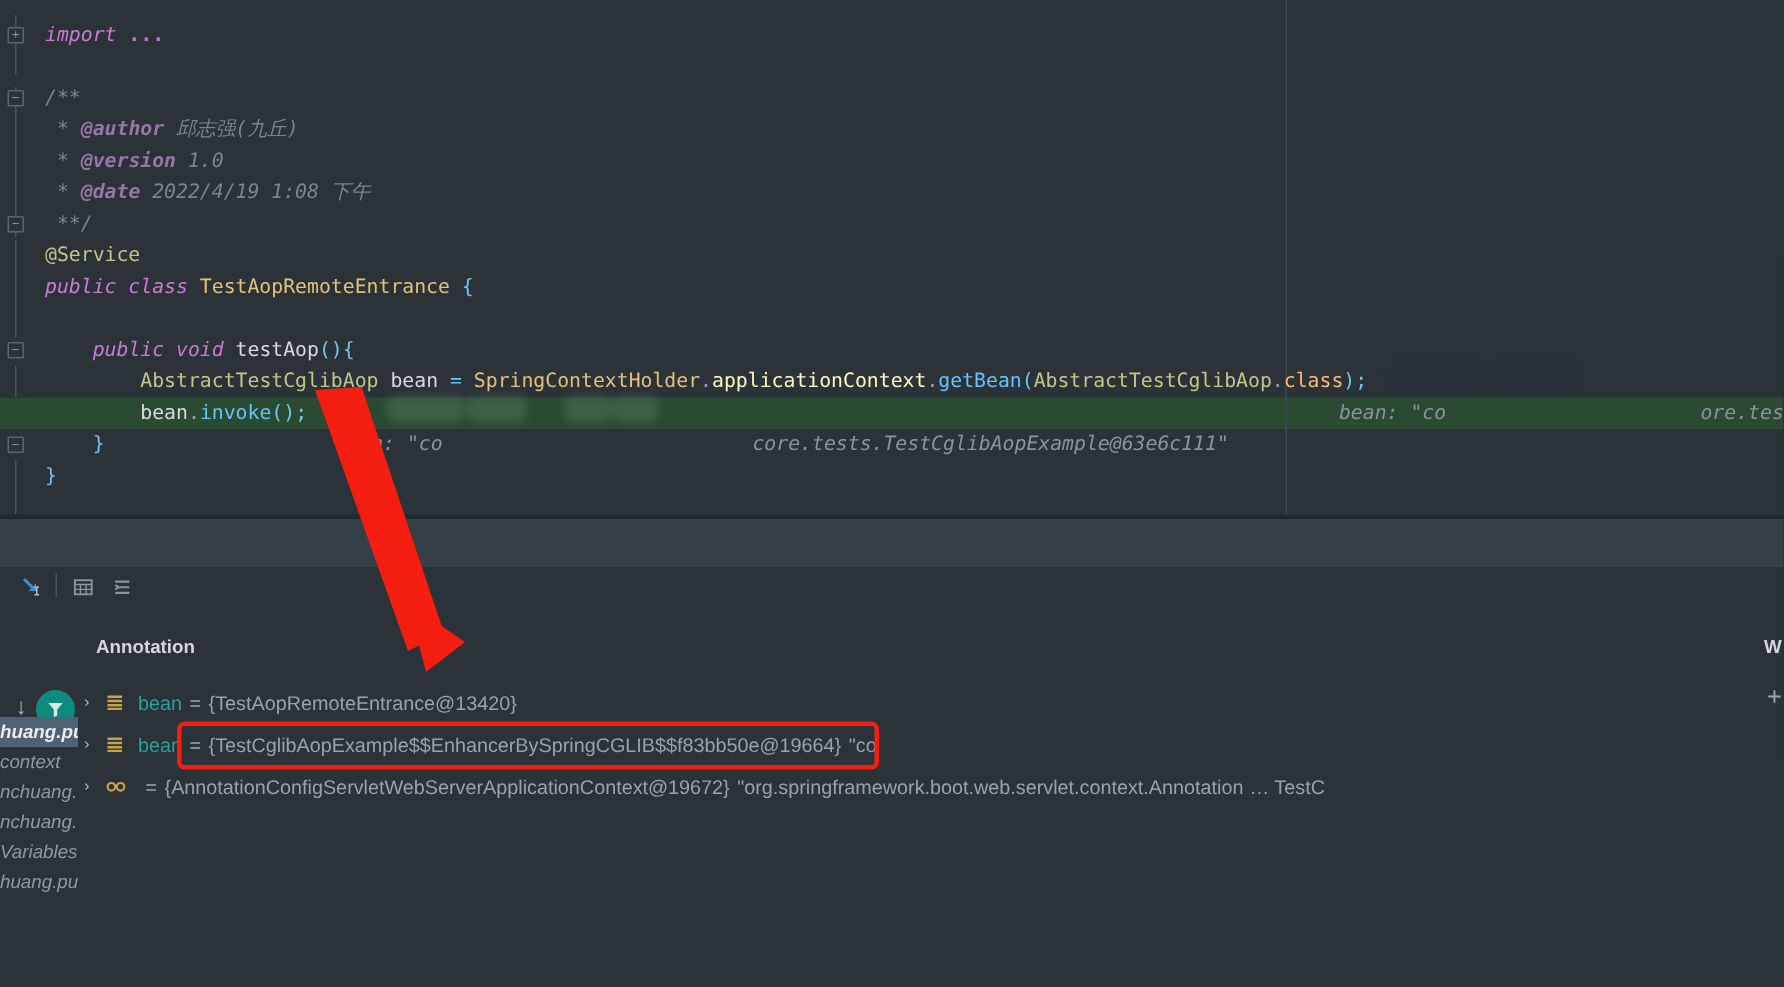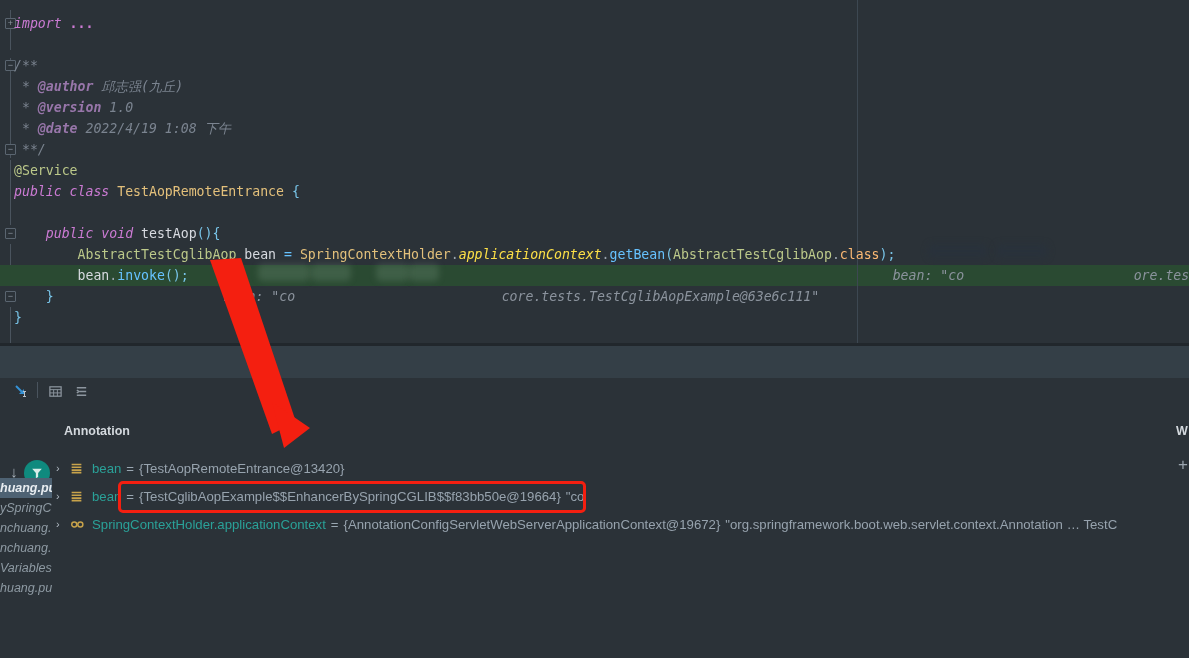--- a/index.html
+++ b/index.html
@@ -35,27 +35,27 @@
     position: absolute; left: 857px; top: 0; width: 1px; height: 343px;
     background: #3d4852;
   }
   #code {
     position: absolute; left: 14px; top: 0; width: 1180px; height: 343px;
     font-family: "DejaVu Sans Mono", monospace;
     font-size: 13.2px;
     line-height: 21px;
     white-space: pre;
   }
-  .ln { position: absolute; left: 0; height: 21px; white-space: pre; }
+  .ln { position: absolute; left: 16px; height: 21px; white-space: pre; }
   .kw      { color: #cc7bd4; font-style: italic; }
   .kw2     { color: #fdba74; }
   .type    { color: #bcc98a; }
   .cls     { color: #e3c07b; }
   .ident   { color: #d7dae0; }
-  .fld     { color: #fde047; font-style: italic; }
+  .fld     { color: #fef9c3; }
   .mth     { color: #66c2ff; }
   .punct   { color: #9aa4ae; }
   .brace   { color: #78c4e8; }
   .anno    { color: #bcc98a; }
   .cmtb    { color: #9876aa; font-weight: bold; font-style: italic; }
   .cmtt    { color: #7b8490; font-style: italic; }
   .hint    { color: #8b939d; font-style: italic; }
   .dots    { color: #cc7bd4; font-weight: bold; }
 
   #exec-line {
@@ -240,21 +240,21 @@
 
     <div class="fx" style="left:4px; top:85px; width:20px; height:20px; color:#aab3bc; font-size:15px; text-align:center;">↓</div>
     <div class="fx" style="left:24px; top:82px; width:26px; height:26px; border-radius:50%; background:#0f8a7e; display:flex; align-items:center; justify-content:center;">
       <svg width="14" height="14" viewBox="0 0 16 16">
           <path d="M2.5 3h11l-4.2 5v4.5l-2.6 1.4V8z" fill="#d8ece8"></path>
         </svg>
     </div>
 
     <div id="frames-strip">
         <div class="frame-row sel" style="top: 0px;">huang.pu</div>
-        <div class="frame-row" style="top: 20px;">ySpringC</div>
+        <div class="frame-row" style="top: 20px;">context</div>
         <div class="frame-row" style="top: 40px;">nchuang.</div>
         <div class="frame-row" style="top: 60px;">nchuang.</div>
         <div class="frame-row" style="top: 80px;">Variables</div>
         <div class="frame-row" style="top: 100px;">huang.pu</div>
       </div>
 
     <div id="vars-header">Annotation</div>
     <div id="watches-header">W</div>
     <div id="watch-add">+</div>
 
@@ -284,21 +284,20 @@
     </div>
 
     <div class="var-row" id="v2" style="top:132px;">
       <span class="chev">›</span>
       <span class="vicon">
         <svg width="15" height="13" viewBox="0 0 18 16">
           <circle cx="5" cy="8" r="3.1" fill="none" stroke="#c8a34b" stroke-width="1.8"></circle>
           <circle cx="12.5" cy="8" r="3.1" fill="none" stroke="#c8a34b" stroke-width="1.8"></circle>
         </svg>
       </span>
-      <span class="vname">SpringContextHolder.applicationContext</span>
       <span class="veq" style="padding:0 5px">=</span>
       <span class="vval">{AnnotationConfigServletWebServerApplicationContext@19672}</span>
       <span class="vstr" style="padding-left:5px">"org.springframework.boot.web.servlet.context.Annotation</span>
       <span class="vlink" style="padding-left:4px">… TestC</span>
     </div>
   </div>
 
   <div id="red-rect"></div>
 
   <svg id="arrow" width="140" height="210" viewBox="0 0 140 210">

